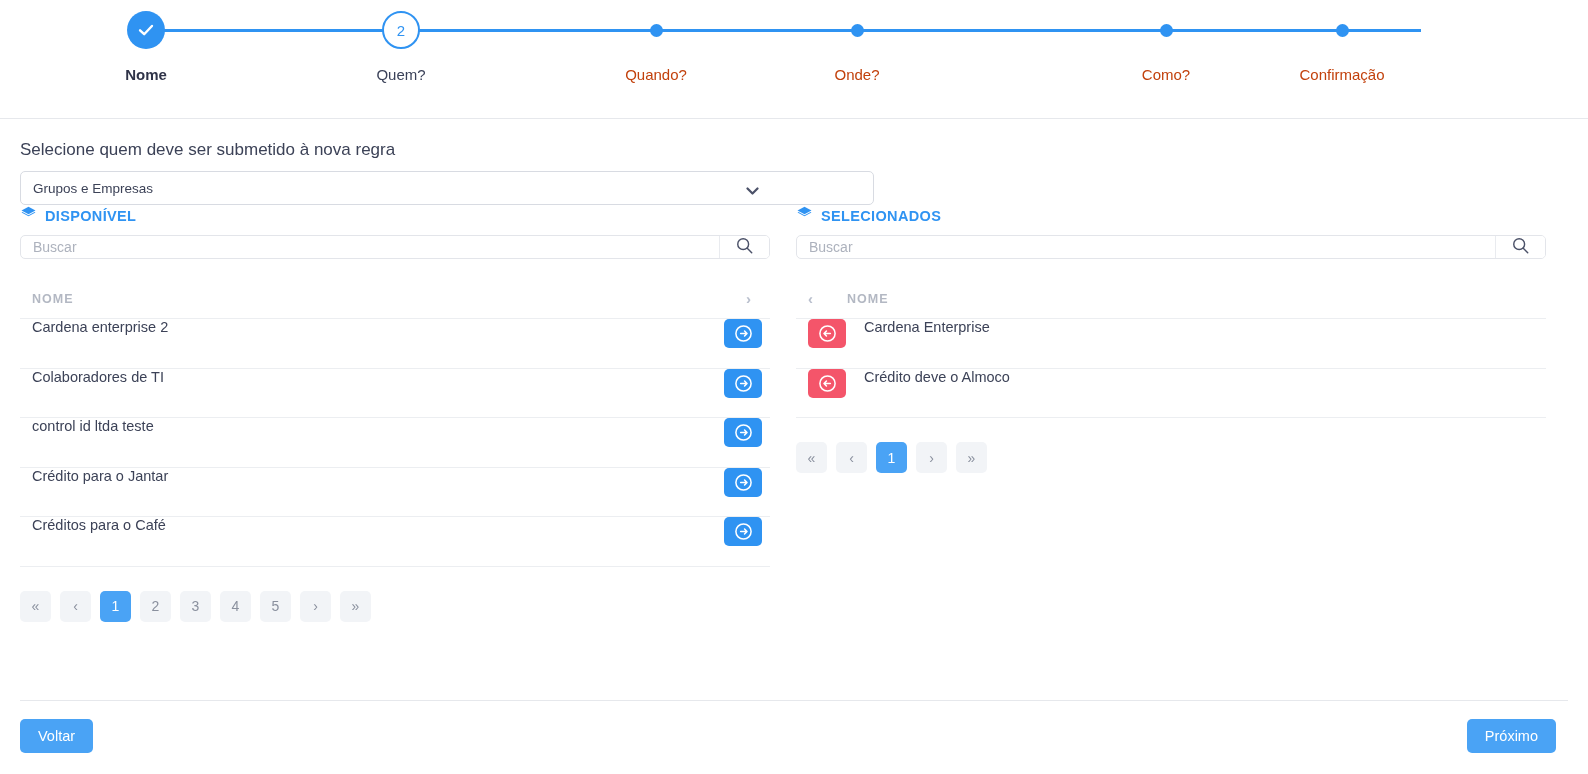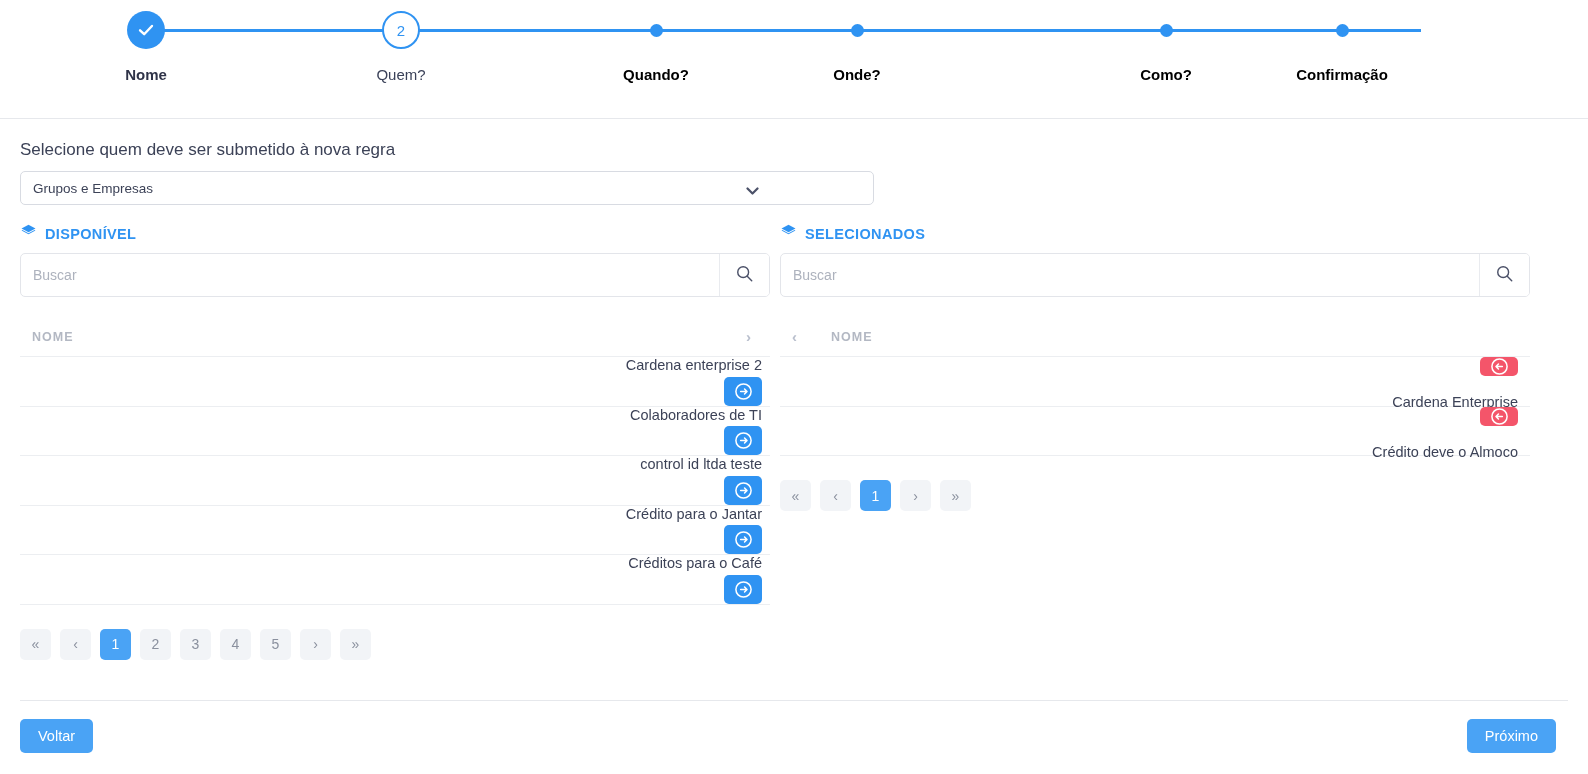--- a/index.html
+++ b/index.html
@@ -74,21 +74,21 @@
     border-radius: 50%;
     background: #2f93f2;
     margin-top: 24px;
   }
   .step-label {
     font-size: 15px;
     margin-top: 6px;
     white-space: nowrap;
   }
   .step-label.done   { color: #2f3348; font-weight: 700; }
-  .step-label.future { color: #000000; font-weight: 700; }
+  .step-label.future { color: #c2410c; font-weight: 400; }
 
   .divider-top {
     position: absolute;
     left: 0; right: 0;
     top: 118px;
     height: 1px;
     background: #e6e8ec;
   }
 
   
@@ -126,41 +126,40 @@
   }
   .select-chevron {
     position: absolute;
     right: 11px; top: 11px;
     pointer-events: none;
   }
 
   
   .columns {
     display: flex;
-    gap: 10px;
-    margin-top: 18px;
+    gap: 26px;
   }
   .col { width: 750px; flex: 0 0 750px; }
 
   .col-head {
     display: flex;
     align-items: center;
     gap: 8px;
     margin-bottom: 9px;
   }
   .col-head-title {
     color: #2f93f2;
     font-size: 14.5px;
     font-weight: 700;
     letter-spacing: .35px;
   }
 
   .search-row {
     display: flex;
-    height: 44px;
+    height: 24px;
     border: 1px solid #e3e5ea;
     border-radius: 5px;
     overflow: hidden;
     background: #fff;
   }
   .search-input {
     flex: 1;
     border: none;
     outline: none;
     padding: 0 12px;
@@ -191,27 +190,26 @@
     font-size: 12.5px;
     font-weight: 700;
     letter-spacing: 1px;
   }
   .tbl-head.left { padding: 0 18px 0 12px; justify-content: space-between; }
   .tbl-head.right { padding: 0 12px; gap: 33px; }
   .head-chevron { color: #b9bfcd; font-size: 15px; font-weight: 700; }
 
   .tbl-row {
     display: flex;
-    align-items: flex-end;
+    align-items: flex-start;
     height: 49.5px;
     border-bottom: 1px solid #eceef1;
     padding: 0 12px;
     font-size: 14.5px;
     color: #3c4257;
-    flex-direction: column;
   }
   .tbl-row.left { justify-content: space-between; padding-right: 8px; }
   .tbl-row.right { gap: 18px; padding-left: 12px; }
   .row-name { white-space: nowrap; }
 
   .xfer-btn {
     width: 38px; height: 29px;
     border: none;
     border-radius: 5px;
     display: flex; align-items: center; justify-content: center;

